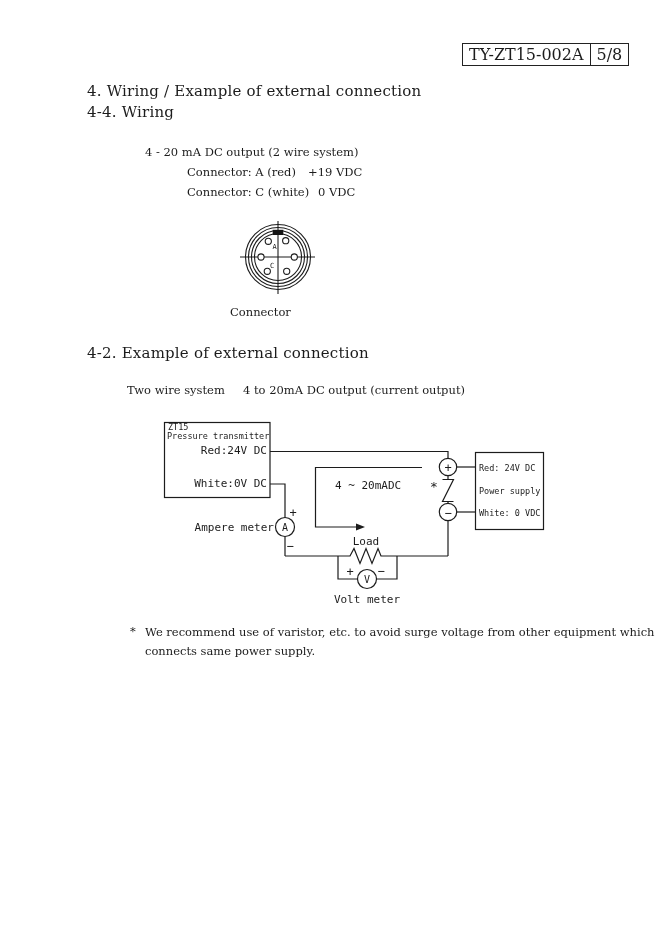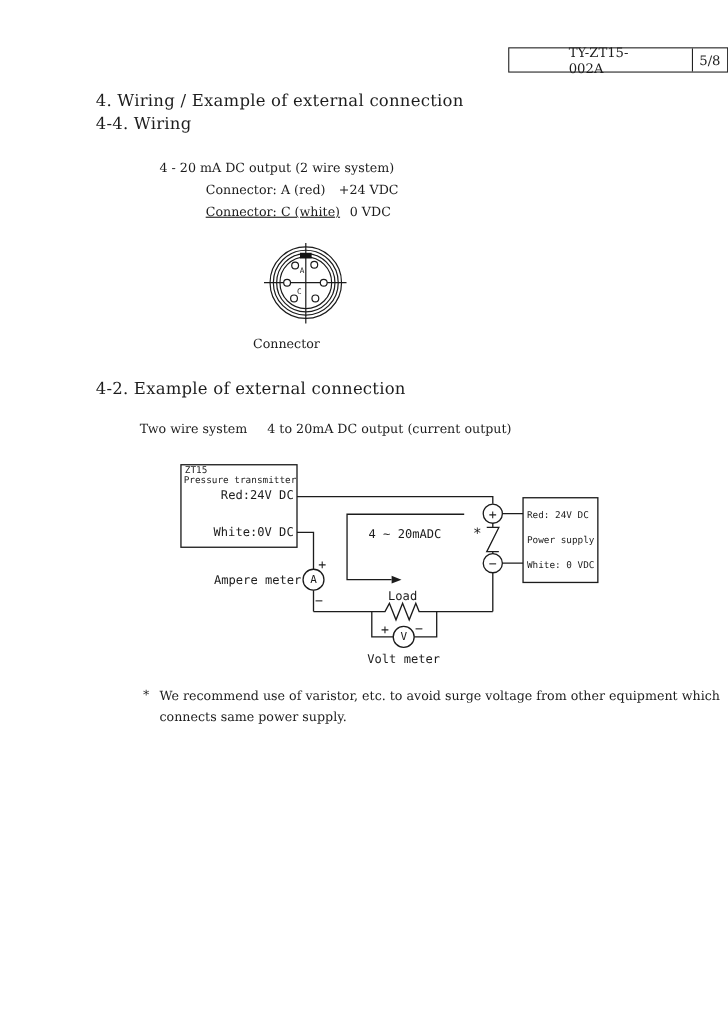--- a/index.html
+++ b/index.html
@@ -12,21 +12,21 @@
     overflow:hidden;
     margin:0 auto;
   }
   .abs{position:absolute;white-space:nowrap;}
   .headerbox{
     position:absolute;left:462px;top:43px;
     display:flex;border:1.2px solid #222;height:21px;
   }
   .headerbox .cell{
     display:flex;align-items:center;justify-content:center;
-    font-size:12px;padding:0 6px;margin-left:48px;
+    font-size:16px;padding:0 6px;
   }
   .headerbox .cell+.cell{border-left:1.2px solid #222;}
   .h1{font-size:15px;letter-spacing:.2px;}
   .body-txt{font-size:11.5px;}
   svg text{
     font-family:"DejaVu Sans Mono","Liberation Mono",monospace;
     fill:#1c1c1c;
   }
   svg .ln{stroke:#1c1c1c;stroke-width:1.2;fill:none;}
   svg .thin{stroke:#1c1c1c;stroke-width:1.1;fill:none;}
@@ -40,22 +40,22 @@
   <div class="headerbox">
     <div class="cell">TY-ZT15-002A</div>
     <div class="cell">5/8</div>
   </div>
 
   <div class="abs h1" style="left:87px;top:82px;">4. Wiring / Example of external connection</div>
   <div class="abs h1" style="left:87px;top:103px;">4-4. Wiring</div>
 
   <div class="abs body-txt" style="left:145px;top:145px;">4 - 20 mA DC output (2 wire system)</div>
   <div class="abs body-txt" style="left:187px;top:165px;">Connector: A (red)</div>
-  <div class="abs body-txt" style="left:308px;top:165px;">+24 VDC</div>
-  <div class="abs body-txt" style="left:187px;top:185px;text-decoration:underline;">Connector: C (white)</div>
+  <div class="abs body-txt" style="left:308px;top:165px;">+19 VDC</div>
+  <div class="abs body-txt" style="left:187px;top:185px;">Connector: C (white)</div>
   <div class="abs body-txt" style="left:318px;top:185px;">0 VDC</div>
 
   <svg class="abs" style="left:228px;top:215px;" width="104" height="105" viewBox="228 215 104 105">
     <g>
       <circle class="thin" cx="278" cy="257" r="32.5"></circle>
       <circle class="thin" cx="278" cy="257" r="29.5"></circle>
       <circle class="thin" cx="278" cy="257" r="26.5"></circle>
       <circle class="thin" cx="278" cy="257" r="23.5"></circle>
     </g>
     <g>

